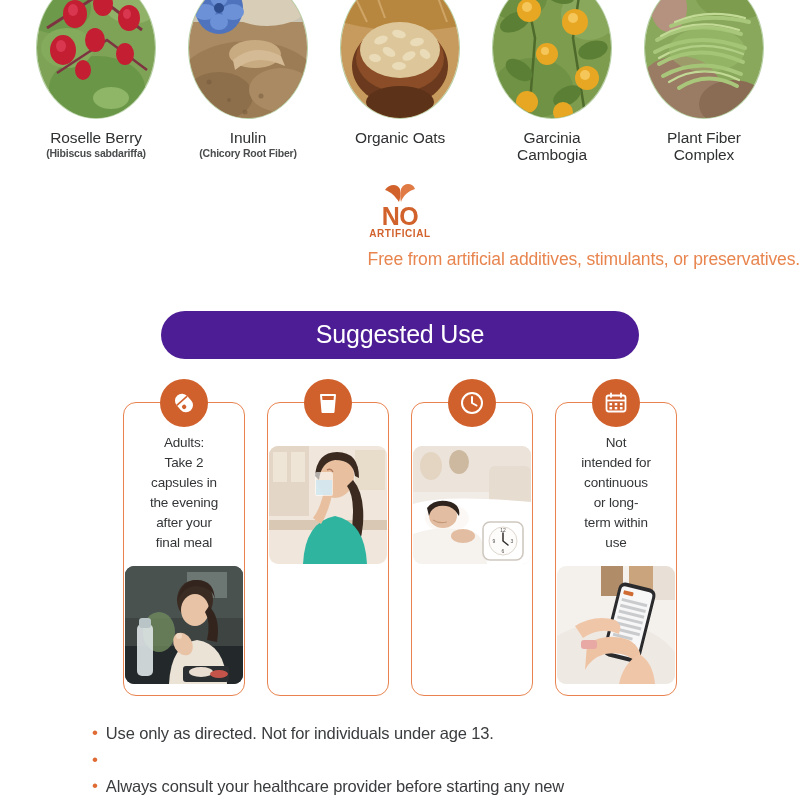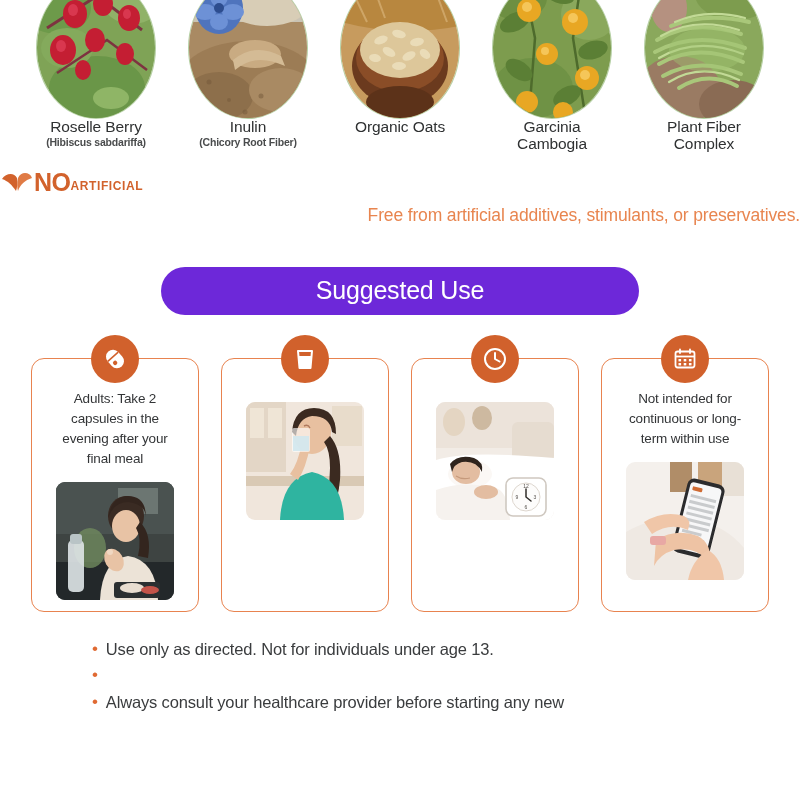--- a/index.html
+++ b/index.html
@@ -32,93 +32,95 @@
     width: 118px;
     height: 140px;
     border-radius: 50%;
     overflow: hidden;
     position: relative;
     box-shadow: 0 0 0 1px rgba(120,170,90,0.55);
   }
   .ing-photo svg { display: block; width: 100%; height: 100%; }
 
   .ing-name {
+    margin-top: 11px;
     font-size: 15.5px;
     color: #2f3132;
     text-align: center;
     line-height: 1.12;
     letter-spacing: -0.1px;
   }
   .ing-sub {
     margin-top: 1px;
     font-size: 10.5px;
     color: #4a4c4d;
     text-align: center;
     font-weight: bold;
     letter-spacing: -0.2px;
   }
 
   
   .badge-wrap {
     margin-top: 17px;
     display: flex;
+    flex-direction: column;
     align-items: center;
   }
   .badge-no {
     font-size: 25px;
     font-weight: bold;
     color: #d2622c;
     line-height: 0.85;
     letter-spacing: -0.5px;
   }
   .badge-artificial {
-    font-size: 12px;
+    font-size: 10px;
     font-weight: bold;
     color: #d2622c;
     letter-spacing: 0.6px;
-    margin-top: 7px;
+    margin-top: 1px;
   }
 
   .tagline {
     margin-top: 10px;
     text-align: right;
     font-size: 17.5px;
     color: #e8854f;
     letter-spacing: -0.15px;
   }
 
   
   .banner-wrap {
     margin-top: 41px;
     display: flex;
     justify-content: center;
   }
   .banner {
     width: 478px;
     height: 48px;
     border-radius: 24px;
-    background: #6d28d9;
+    background: #4c1d95;
     color: #ffffff;
     font-size: 25px;
     display: flex;
     align-items: center;
     justify-content: center;
     letter-spacing: -0.2px;
   }
 
   
   .cards {
     display: flex;
     justify-content: center;
     gap: 22px;
     margin-top: 43px;
     padding: 0 55px;
   }
   .card {
-    width: 168px;
+    width: 122px;
     border: 1.3px solid #e8834f;
     border-radius: 13px;
     padding: 30px 25px 11px;
     display: flex;
     flex-direction: column;
     align-items: center;
     position: relative;
     background: #fff;
   }
   .card-icon {

